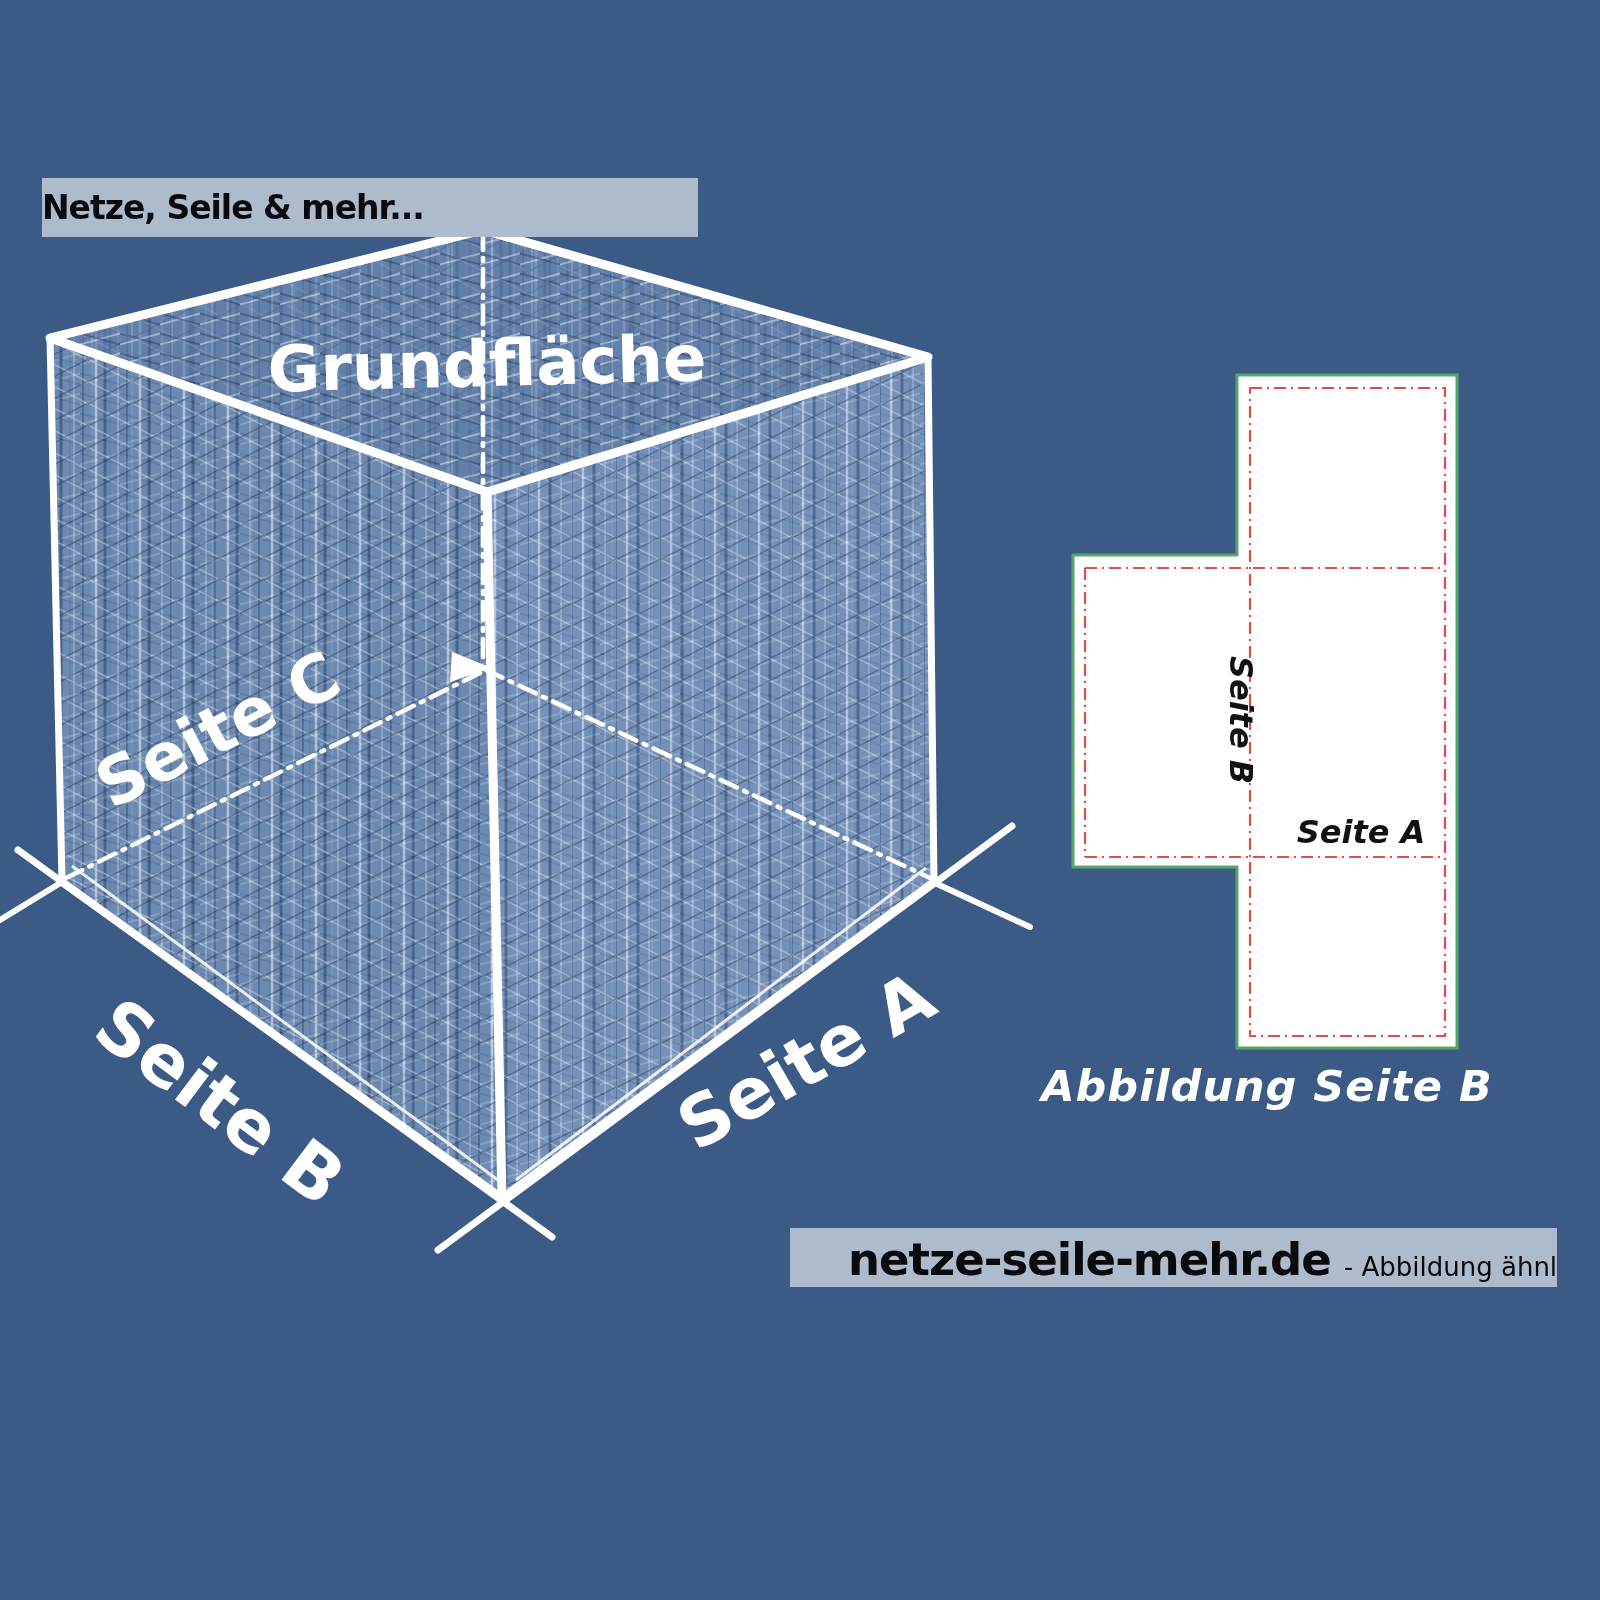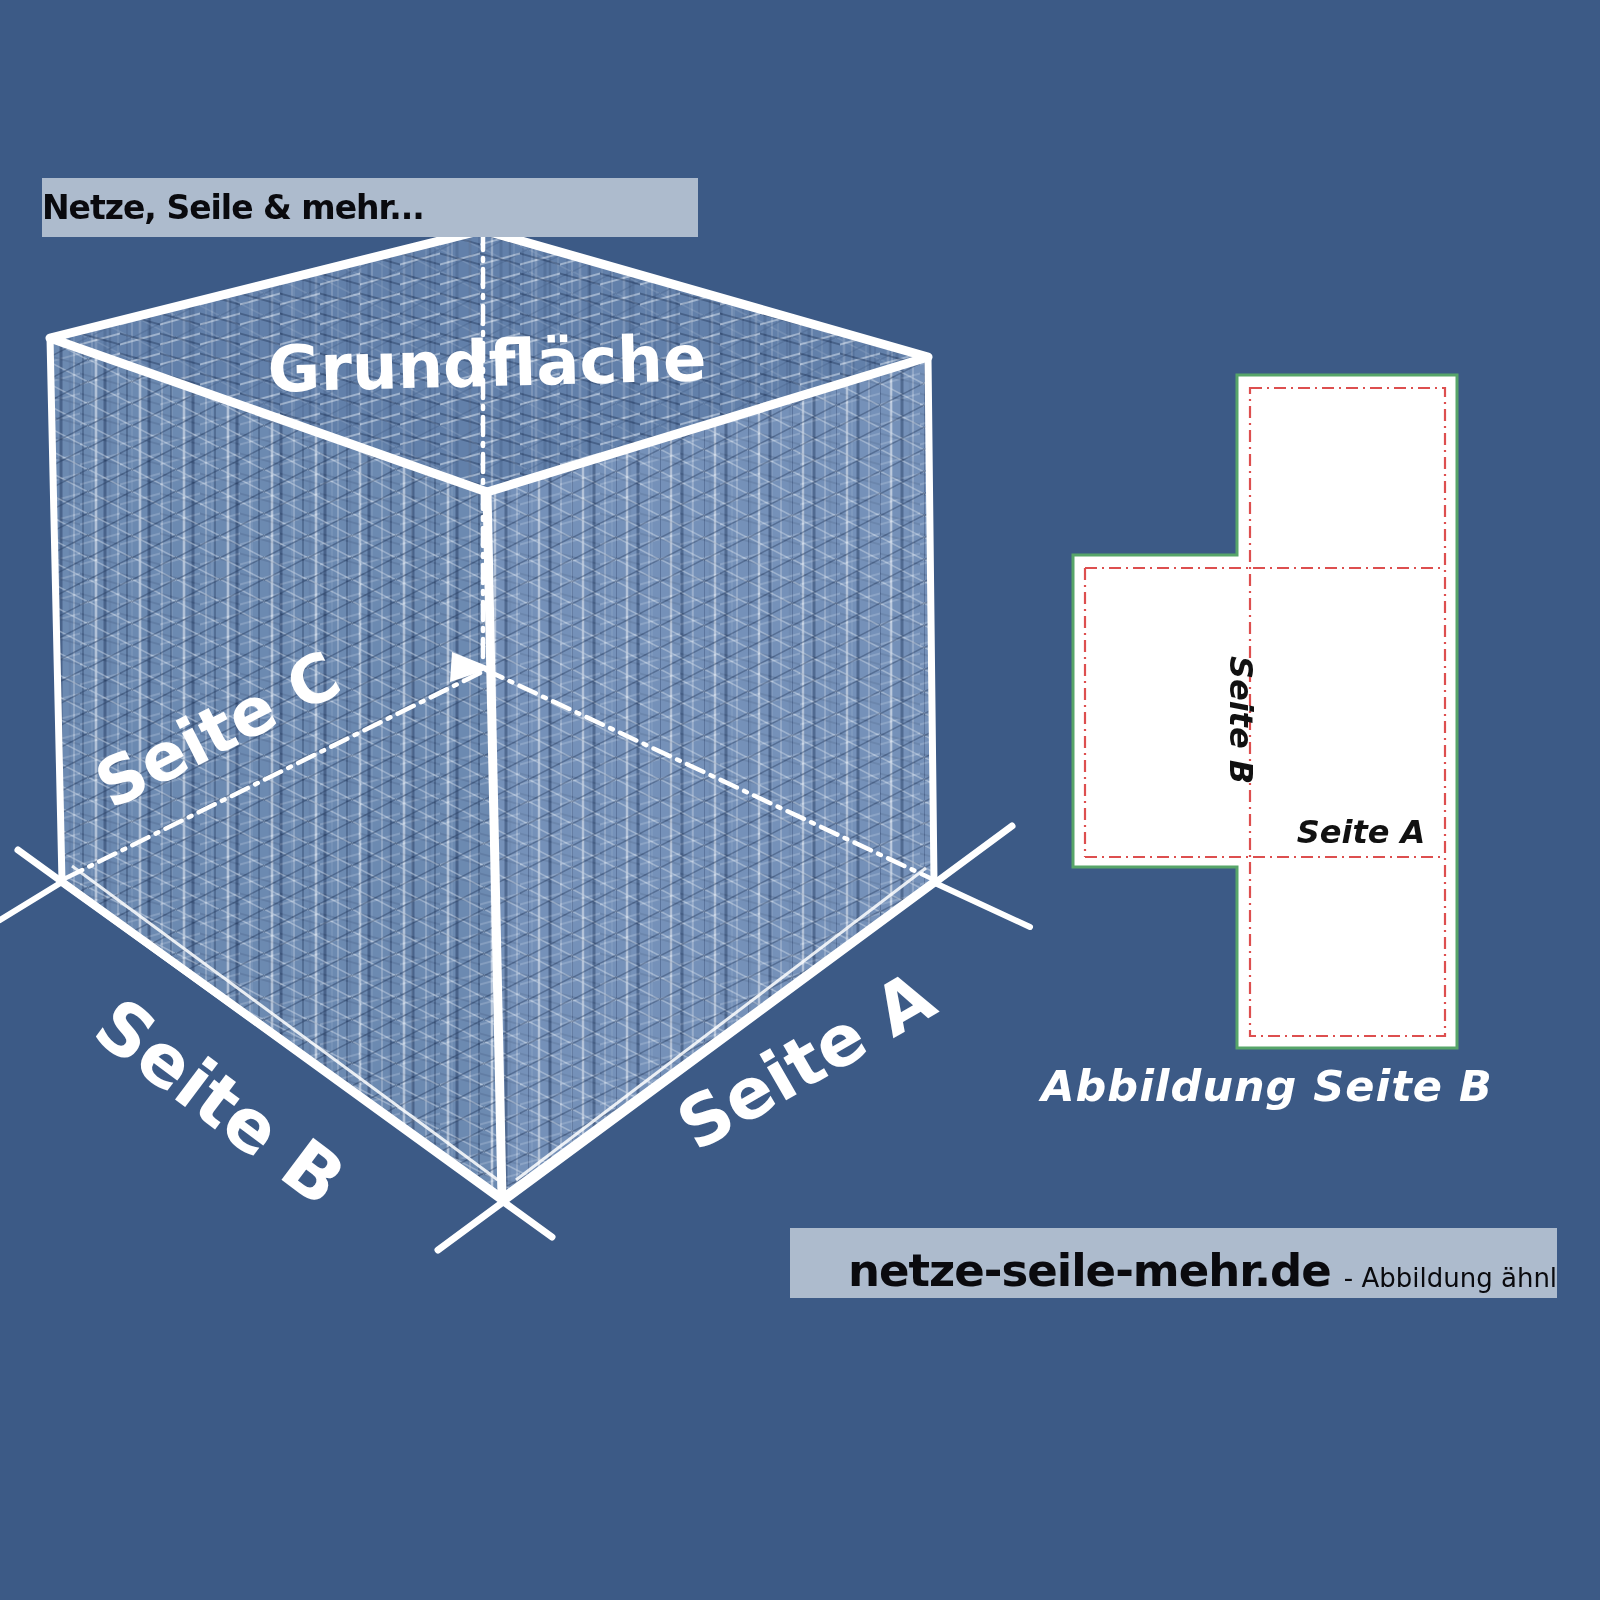--- a/index.html
+++ b/index.html
@@ -15,21 +15,21 @@
   .banner{
     position:absolute;background:#adbbcd;color:#0a0a0e;
     display:flex;align-items:center;box-sizing:border-box;
   }
   .banner-top{
     left:42px;top:178px;width:656px;height:59px;
     font-weight:bold;font-size:33px;
     letter-spacing:-1px;white-space:nowrap;overflow:hidden;
   }
   .banner-bottom{
-    left:790px;top:1228px;width:767px;height:70px;
+    left:790px;top:1228px;width:767px;height:59px;
     padding:0 12px 5px 58px;align-items:flex-end;
     white-space:nowrap;overflow:hidden;
   }
   .banner-bottom .site{font-weight:bold;font-size:45px;line-height:1.0;letter-spacing:-1px;}
   .banner-bottom .note{font-size:26px;line-height:1.12;margin-left:13px;font-weight:normal;}
 
   .cube-label{
     position:absolute;color:#ffffff;font-weight:bold;white-space:nowrap;
     transform-origin:center center;
   }

